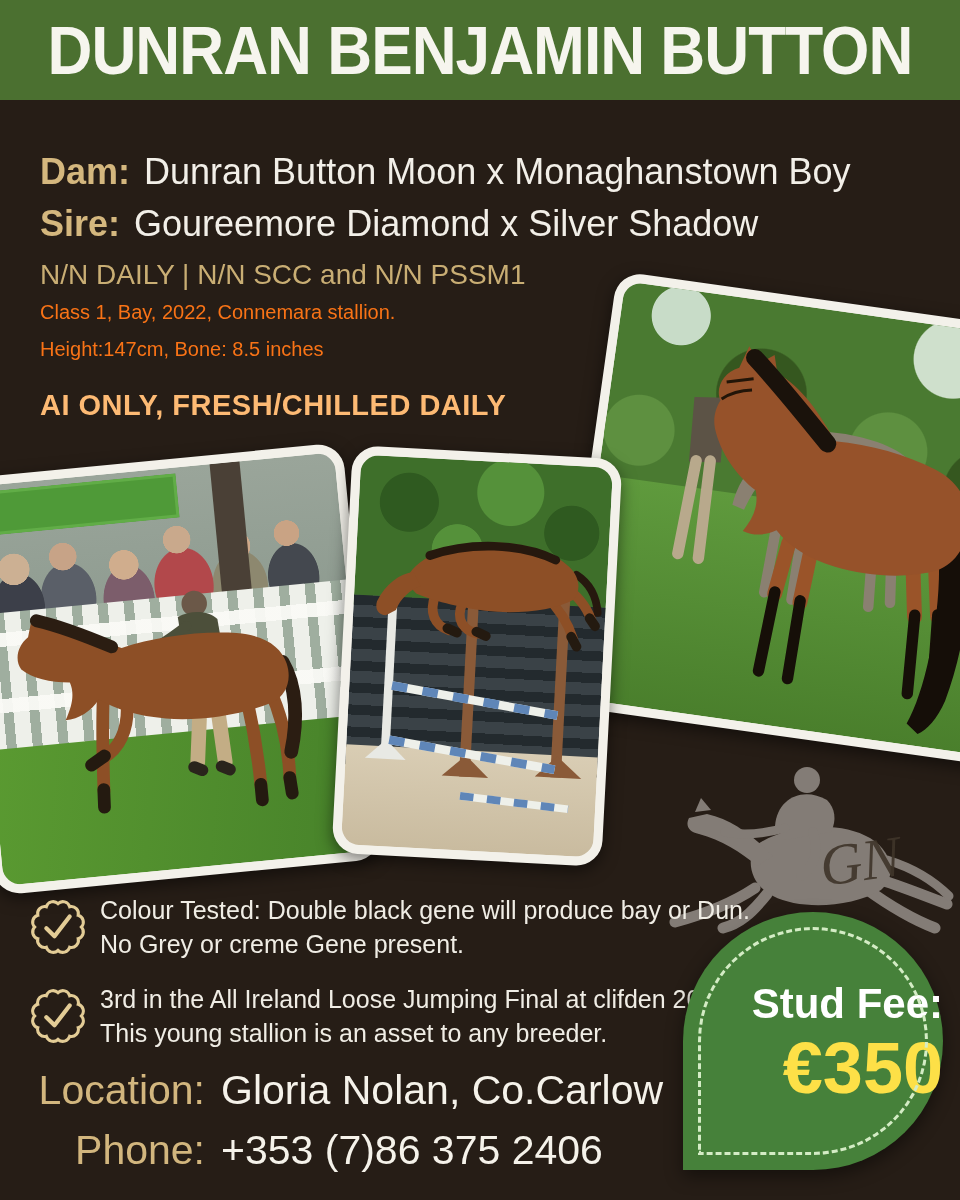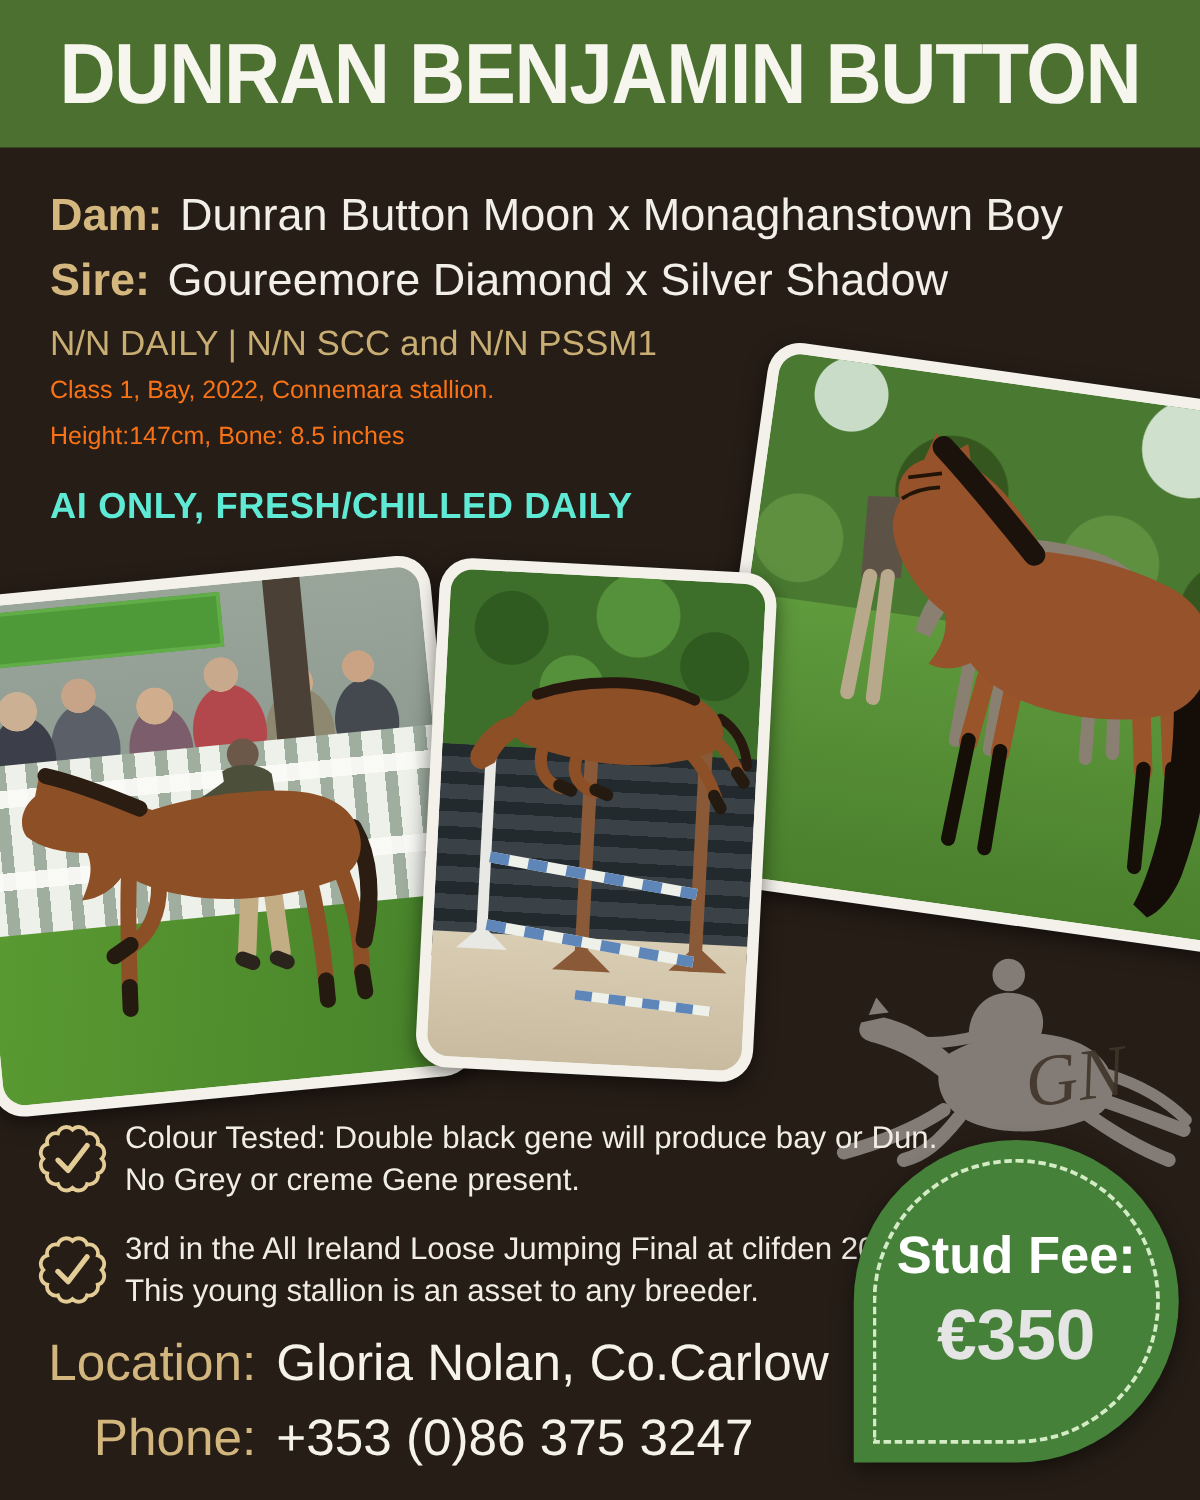--- a/index.html
+++ b/index.html
@@ -4,39 +4,39 @@
 <style>
   html,body{margin:0;padding:0;background:#111;}
   #poster{
     position:relative; width:960px; height:1200px; overflow:hidden;
     background:#261d16;
     font-family:"Liberation Sans", sans-serif;
     -webkit-font-smoothing:antialiased;
   }
   
   .banner{
-    position:absolute; left:0; top:0; width:960px; height:118px;
+    position:absolute; left:0; top:0; width:960px; height:100px;
     background:#4b7030; display:flex; align-items:center; justify-content:center;
   }
   .banner h1{
     margin:0; color:#f6f5ee; font-size:61px; font-weight:800;
     letter-spacing:-1px; white-space:nowrap; transform:scale(1.02,1.12);
   }
   
   .pedigree{position:absolute; left:40px; top:146px; color:#f2efe8;}
   .ped-line{font-size:36px; line-height:52px; white-space:nowrap;}
   .ped-label{color:#d4b77e; font-weight:bold; margin-right:14px;}
   .genetics{
     position:absolute; left:40px; top:259px; color:#c9ae74; font-size:28px; white-space:nowrap;
   }
   .desc{
     position:absolute; left:40px; top:294px; color:#f97316; font-size:20px; line-height:37px;
   }
   .availability{
-    position:absolute; left:40px; top:389px; color:#5eead4; font-size:29px; font-weight:bold;
+    position:absolute; left:40px; top:389px; color:#fdba74; font-size:29px; font-weight:bold;
     letter-spacing:.5px; white-space:nowrap;
   }
   
   .card{
     position:absolute; background:#f3f1ea; border-radius:26px; padding:9px;
     box-shadow:0 5px 16px rgba(0,0,0,.5);
   }
   .scene{position:relative; width:100%; height:100%; border-radius:18px; overflow:hidden;}
   .layer{position:absolute;}
   .card-left{left:-25px; top:460px; width:370px; height:400px; transform:rotate(-5.5deg); z-index:2;}
@@ -98,26 +98,26 @@
   
   .badge-row{position:absolute; left:30px; display:flex; align-items:center; gap:14px; z-index:5;}
   .badge-row.first{top:893px;}
   .badge-row.second{top:982px;}
   .badge-icon{flex:0 0 56px; width:56px; height:56px;}
   .badge-text{color:#f0ede5; font-size:25px; line-height:34px; white-space:nowrap;}
   
   .fee-bubble{
     position:absolute; left:683px; top:912px; width:260px; height:258px; z-index:6;
     background:#46813a; border-radius:50% 50% 50% 0;
-    display:flex; flex-direction:column; align-items:center; justify-content:center;
+    display:flex; flex-direction:column; align-items:flex-end; justify-content:center;
     box-shadow:0 6px 18px rgba(0,0,0,.45);
   }
   .fee-dash{position:absolute; inset:15px; border:3px dashed #d4ecc5; border-radius:50% 50% 50% 0;}
   .fee-label{color:#ffffff; font-size:42px; font-weight:bold; margin-top:6px;}
-  .fee-amount{color:#e5e5e5; font-size:57px; font-weight:bold; line-height:80px;}
+  .fee-amount{color:#fde047; font-size:72px; font-weight:bold; line-height:80px;}
   
   .contact{position:absolute; left:0; top:1060px; width:700px; z-index:5;}
   .contact-row{display:flex; align-items:baseline; font-size:41px; line-height:60px;}
   .contact-label{flex:0 0 205px; text-align:right; color:#d2b67e; margin-right:16px;}
   .contact-value{color:#f5f2ea; white-space:nowrap;}
 </style>
 </head>
 <body>
 
 <div id="poster">
@@ -266,17 +266,17 @@
     <div class="fee-amount">€350</div>
   </div>
 
   <div class="contact">
     <div class="contact-row">
       <span class="contact-label">Location:</span>
       <span class="contact-value">Gloria Nolan, Co.Carlow</span>
     </div>
     <div class="contact-row">
       <span class="contact-label">Phone:</span>
-      <span class="contact-value">+353 (0)86 375 3247</span>
+      <span class="contact-value">+353 (7)86 375 2406</span>
     </div>
   </div>
 
 </div>
 
 </body></html>

